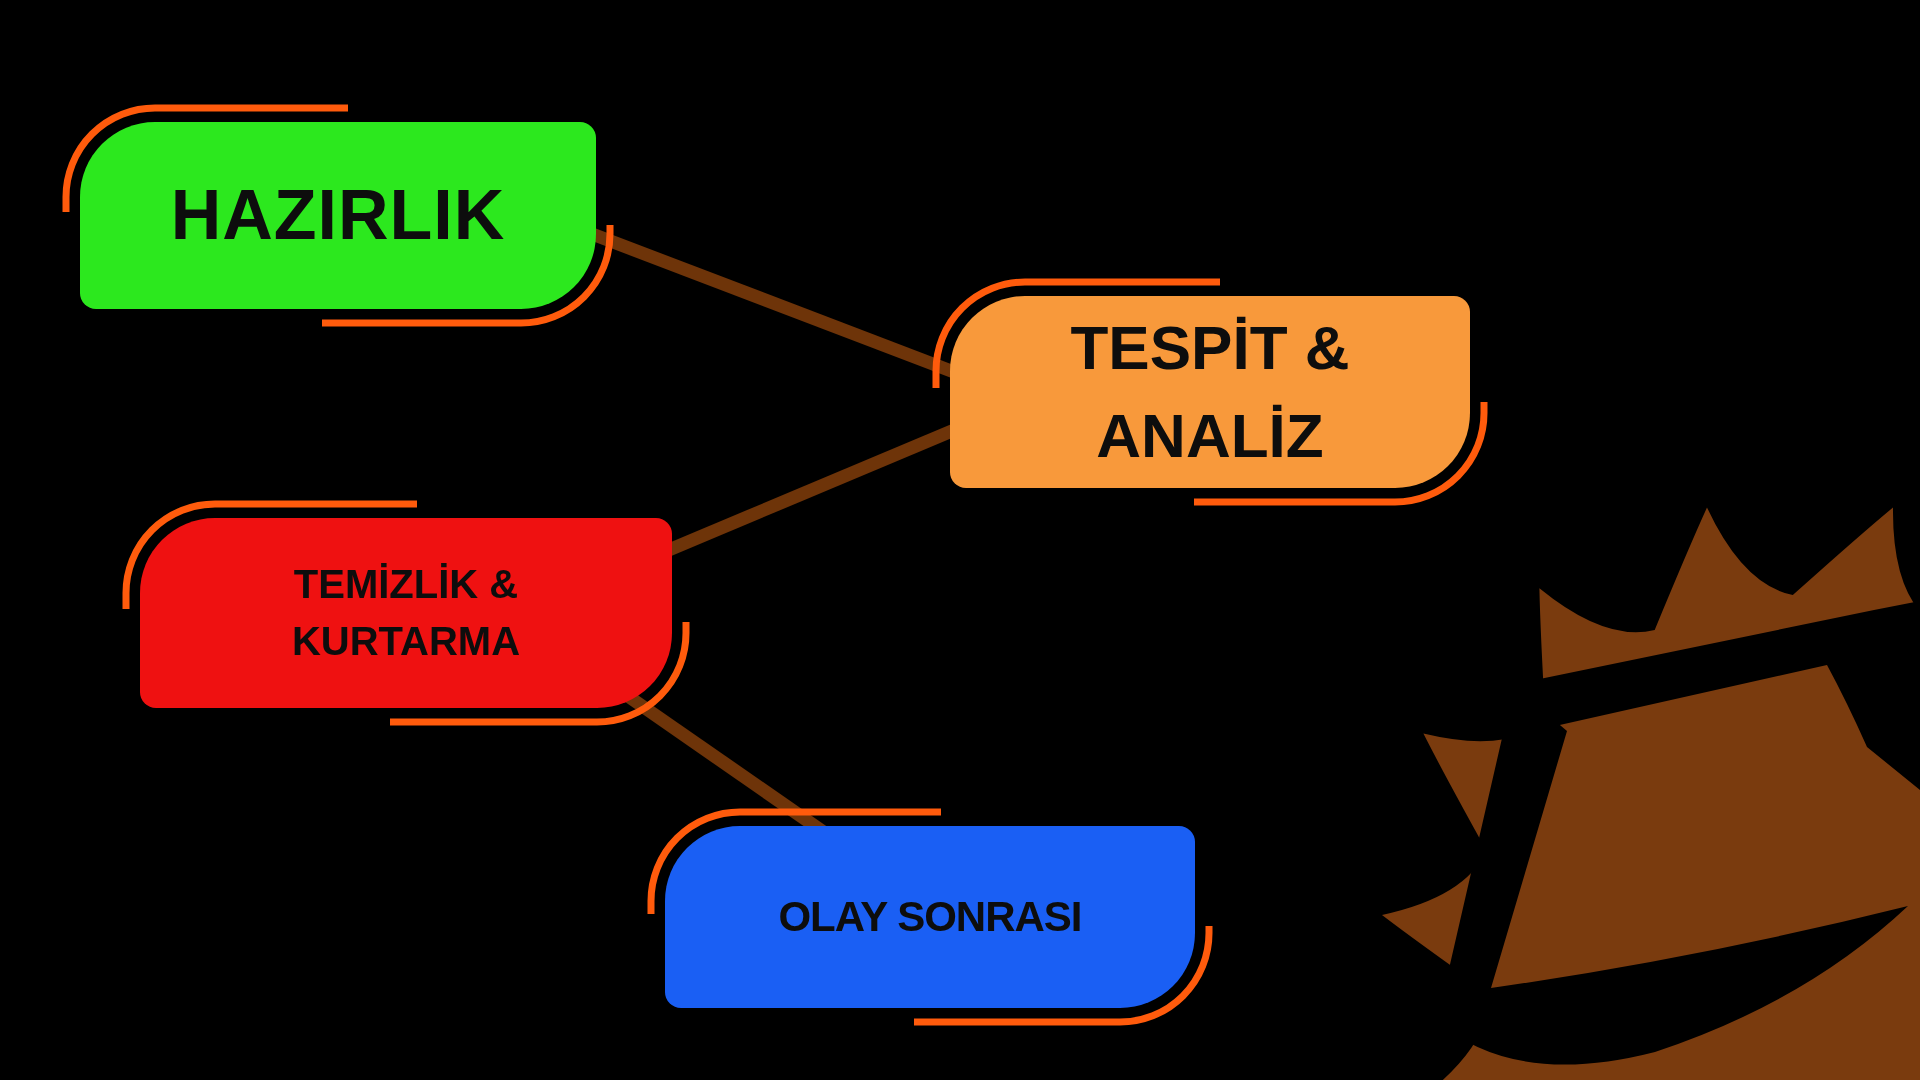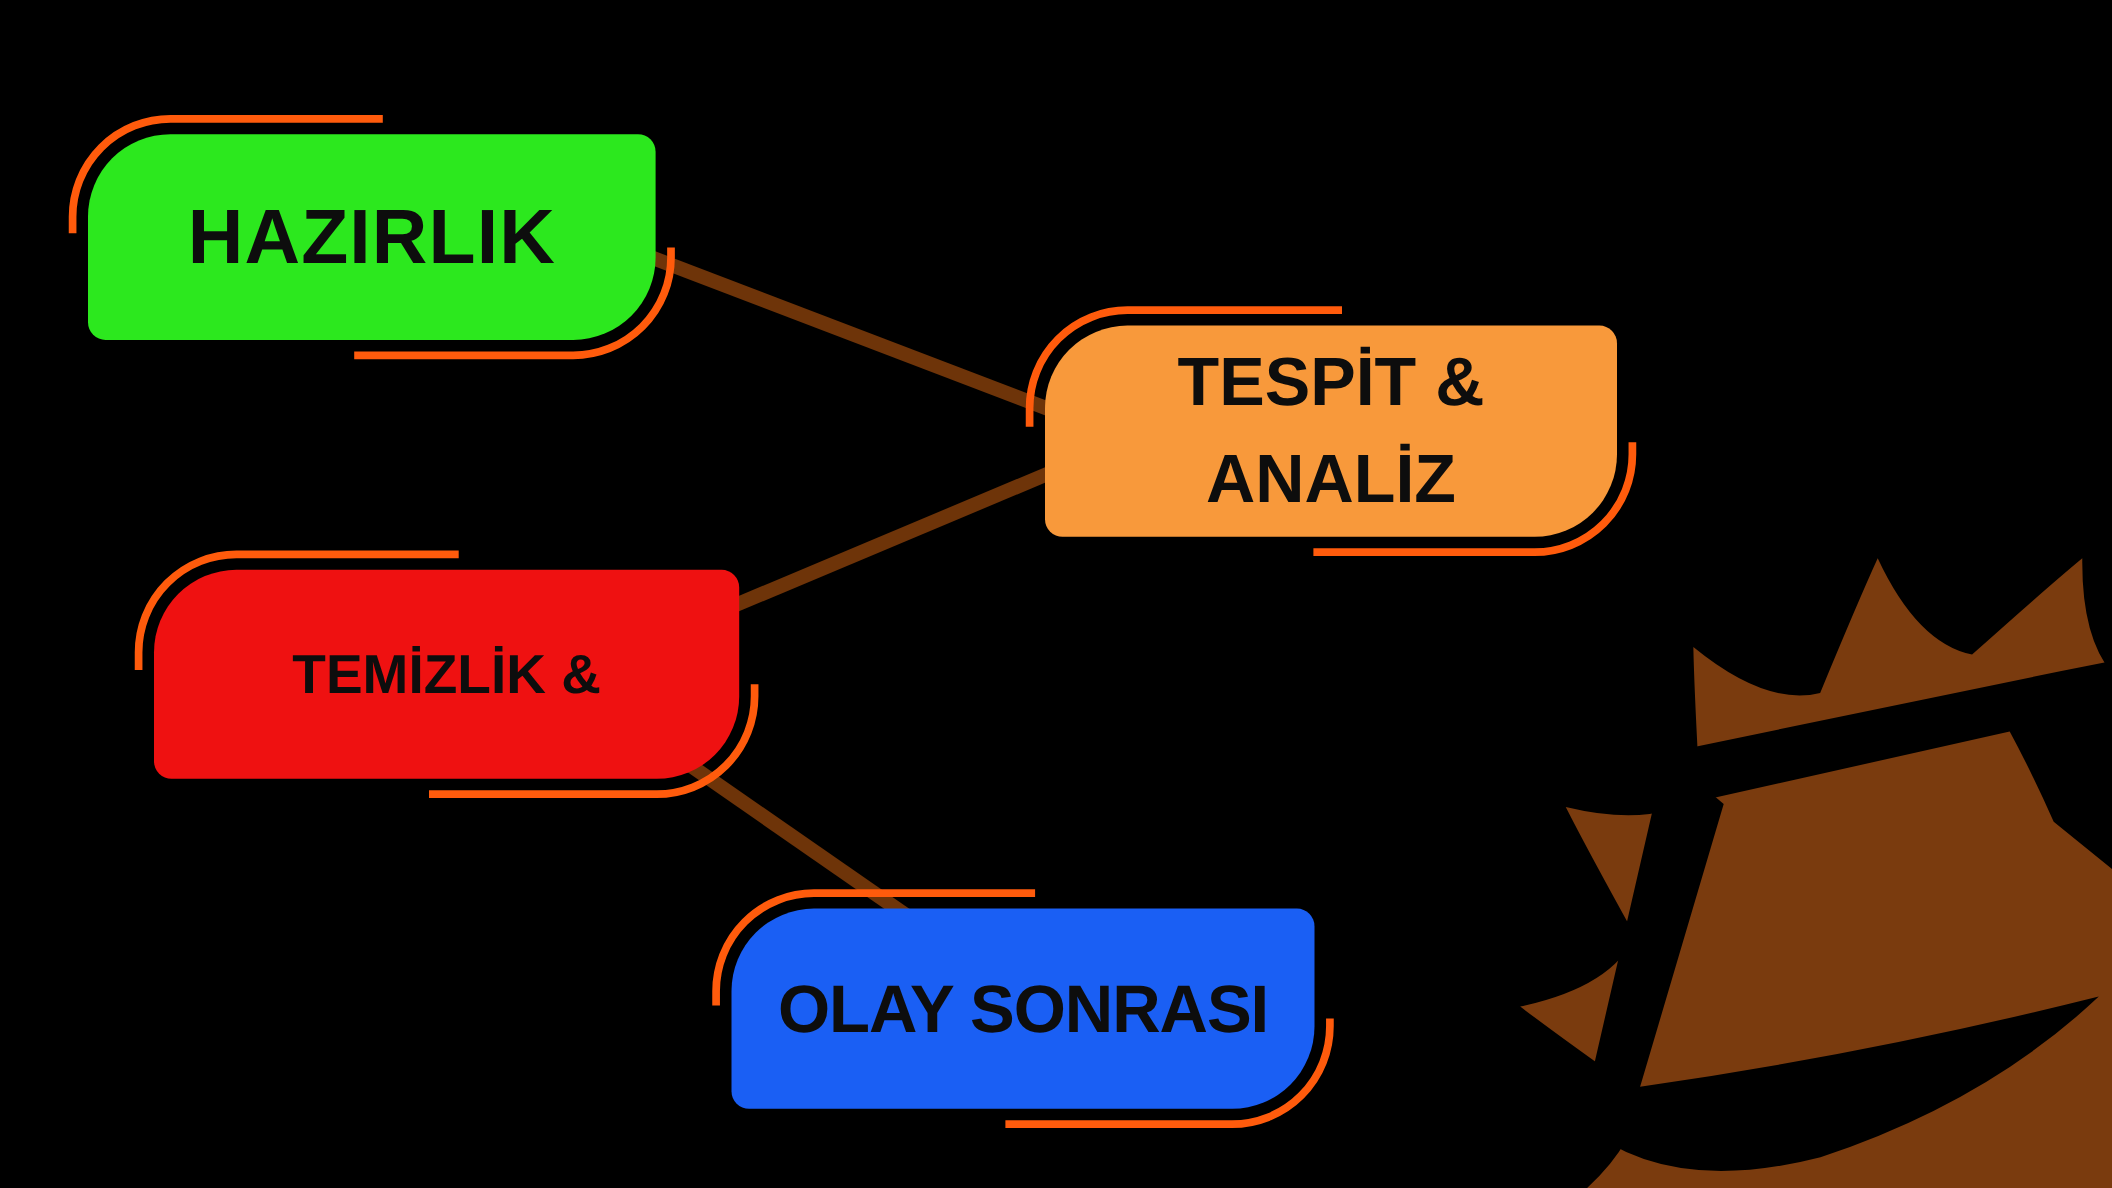--- a/index.html
+++ b/index.html
@@ -19,22 +19,22 @@
   .node-body{
     position:absolute;left:22px;top:22px;right:22px;bottom:22px;
     border-radius:75px 16px 75px 16px;
     display:flex;flex-direction:column;align-items:center;justify-content:center;
     color:var(--text,#0d0d0d);font-weight:700;text-align:center;
   }
   .node-body .line{display:block;line-height:1.42em;white-space:nowrap;}
   .node-body .line:empty{display:none;}
   .node-hazirlik .node-body{font-size:70px;letter-spacing:1px;}
   .node-tespit .node-body{font-size:62px;}
-  .node-temizlik .node-body{font-size:50px;}
-  .node-olay .node-body{font-size:61px;letter-spacing:-1px;}
+  .node-temizlik .node-body{font-size:40px;}
+  .node-olay .node-body{font-size:42px;letter-spacing:-1px;}
 </style>
 </head>
 <body>
 
 <div class="stage">
 
   <svg class="layer" width="1920" height="1080" viewBox="0 0 1920 1080">
 
     <g>
       <path class="saw" d="M2218.0,915.0 Q2134.5,933.0 2113.5,979.2 Q2157.3,1058.3 2176.6,1096.4 Q2093.6,1076.4 2054.6,1108.9 Q2059.7,1199.2 2060.6,1241.8 Q1994.5,1187.8 1945.3,1200.1 Q1910.7,1283.7 1893.0,1322.5 Q1856.9,1245.1 1807.2,1234.9 Q1739.8,1295.3 1707.0,1322.5 Q1708.0,1237.1 1667.7,1206.4 Q1580.7,1231.5 1539.4,1241.8 Q1577.3,1165.3 1554.4,1120.1 Q1465.1,1105.0 1423.4,1096.4 Q1490.8,1043.9 1489.7,993.2 Q1415.9,940.9 1382.0,915.0 Q1465.5,897.0 1486.5,850.8 Q1442.7,771.7 1423.4,733.6 Q1506.4,753.6 1545.4,721.1 Q1540.3,630.8 1539.4,588.2 Q1605.5,642.2 1654.7,629.9 Q1689.3,546.3 1707.0,507.5 Q1743.1,584.9 1792.8,595.1 Q1860.2,534.7 1893.0,507.5 Q1892.0,592.9 1932.3,623.6 Q2019.3,598.5 2060.6,588.2 Q2022.7,664.7 2045.6,709.9 Q2134.9,725.0 2176.6,733.6 Q2109.2,786.1 2110.3,836.8 Q2184.1,889.1 2218.0,915.0 Z"></path>
@@ -69,20 +69,21 @@
     </div>
   </div>
 
   <div class="node node-temizlik" style="left:118px;top:496px;width:576px;height:234px;">
     <svg class="accents" viewBox="0 0 576 234">
       <path class="accent" d="M 299 8 L 97 8 A 89 89 0 0 0 8 97 L 8 113"></path>
       <path class="accent" d="M 272 226 L 479 226 A 89 89 0 0 0 568 137 L 568 126"></path>
     </svg>
     <div class="node-body" style="background: rgb(239, 17, 17);">
       <span class="line">TEMİZLİK &amp;</span>
+      <span class="line">KURTARMA</span>
     </div>
   </div>
 
   <div class="node node-olay" style="left:643px;top:804px;width:574px;height:226px;">
     <svg class="accents" viewBox="0 0 574 226">
       <path class="accent" d="M 298 8 L 97 8 A 89 89 0 0 0 8 97 L 8 110"></path>
       <path class="accent" d="M 271 218 L 477 218 A 89 89 0 0 0 566 129 L 566 122"></path>
     </svg>
     <div class="node-body" style="background: rgb(26, 95, 244);">
       <span class="line">OLAY SONRASI</span>

